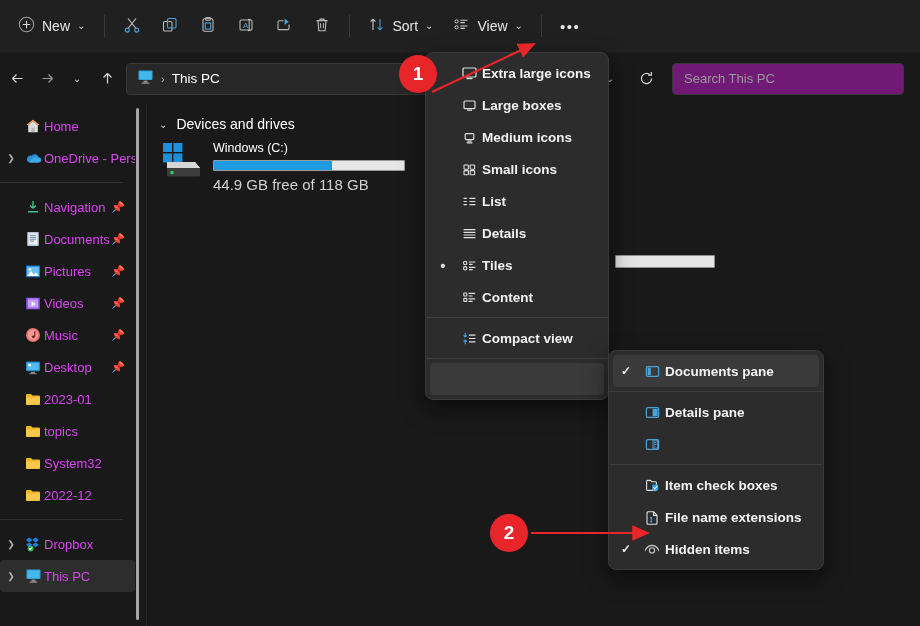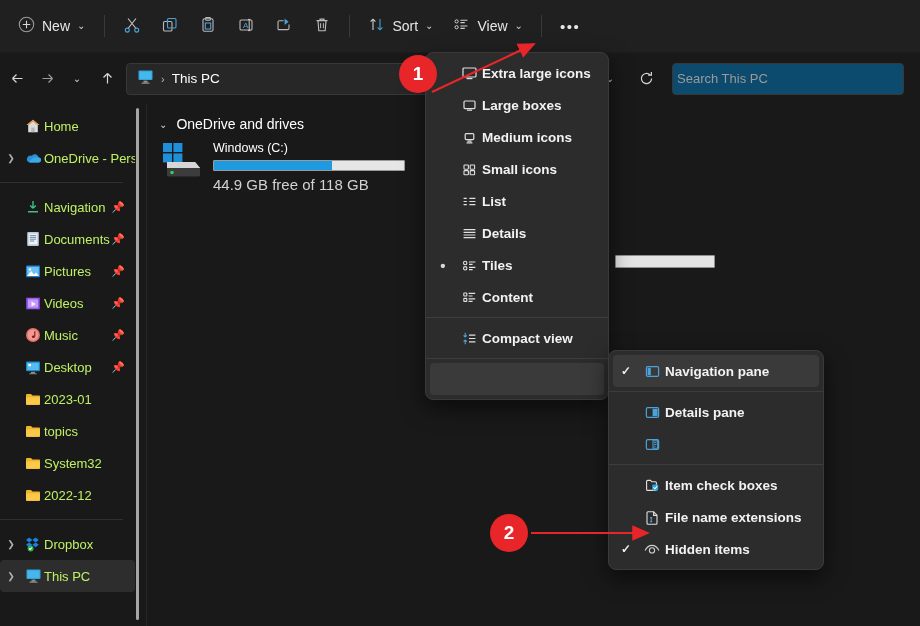--- a/index.html
+++ b/index.html
@@ -46,40 +46,40 @@
     display:flex; align-items:center; padding:0 10px; position:relative;
   }
   .crumb { font-size:13.5px; color:#ffffff; }
   .crumb-sep { font-size:11px; color:#b9b9b9; margin:0 7px; }
   .addr-right {
     width:72px; height:32px; display:flex; align-items:center; justify-content:space-around;
     margin-left:2px;
   }
   .searchbox {
     height:32px; width:232px; margin-left:8px;
-    background:#0c4a6e; border:1px solid #383838; border-radius:4px;
-    display:flex; align-items:center; padding:0 4px;
+    background:#701a75; border:1px solid #383838; border-radius:4px;
+    display:flex; align-items:center; padding:0 11px;
     font-size:13px; color:#9a9a9a;
   }
 
   
   .sidebar {
     position:absolute; left:0; top:104px; width:139px; height:522px;
     background:#191919; overflow:hidden;
   }
   .nav-item {
     position:relative; height:32px; display:flex; align-items:center;
     margin:0 4px 0 0; border-radius:4px; padding-left:0;
   }
   .nav-item.sel { background:#2d2d2d; }
   .nav-exp {
     width:22px; text-align:center; font-size:9px; color:#b0b0b0; flex:0 0 22px;
   }
   .nav-ico { width:22px; flex:0 0 22px; display:flex; align-items:center; justify-content:center; }
-  .nav-label { font-size:13px; color:#bef264; white-space:nowrap; overflow:hidden; }
+  .nav-label { font-size:13px; color:#d946ef; white-space:nowrap; overflow:hidden; }
   .pin { position:absolute; right:10px; font-size:11px; color:#9c9c9c; }
   .nav-div { height:1px; background:#303030; margin:8px 16px 8px 0; }
   .sb-track { position:absolute; left:136px; top:108px; width:3px; height:512px; }
   .sb-thumb { width:3px; height:512px; background:#a6a6a6; border-radius:2px; }
   .sidebar-edge { position:absolute; left:146px; top:104px; width:1px; height:522px; background:#262626; }
 
   
   .content { position:absolute; left:147px; top:104px; width:773px; height:522px; background:#191919; }
   .group-hdr { display:flex; align-items:center; gap:9px; padding:12px 0 0 12px; }
   .group-chev { font-size:10px; color:#cfcfcf; }
@@ -476,21 +476,21 @@
   </div>
 
   <div class="sb-track">
     <div class="sb-thumb"></div>
   </div>
   <div class="sidebar-edge"></div>
 
   <div class="content">
     <div class="group-hdr">
       <span class="group-chev">⌄</span>
-      <span class="group-title">OneDrive and drives</span>
+      <span class="group-title">Devices and drives</span>
     </div>
 
     <div class="tile">
       <span>
         <svg width="44" height="40" viewBox="0 0 44 40">
           <rect x="4" y="3" width="9" height="9" fill="#1e8fd8"></rect>
           <rect x="14.4" y="3" width="9" height="9" fill="#1e8fd8"></rect>
           <rect x="4" y="13.4" width="9" height="9" fill="#1e8fd8"></rect>
           <rect x="14.4" y="13.4" width="9" height="9" fill="#1e8fd8"></rect>
           <path d="M8 22h28l5 6v7H8v-13z" fill="#c9c9c9"></path>
@@ -630,21 +630,21 @@
   <div class="menu" id="show-menu">
 
     <div class="mi hl">
       <span class="mi-check">✓</span>
       <span class="mi-ico">
         <svg width="17" height="15" viewBox="0 0 17 15">
             <rect x="2.4" y="2.6" width="12.2" height="9.8" rx="1.4" fill="none" stroke="#4aa3d8" stroke-width="1.2"></rect>
             <rect x="3.6" y="3.8" width="3.2" height="7.4" fill="#4aa3d8"></rect>
           </svg>
       </span>
-      <span class="mi-label">Navigation pane</span>
+      <span class="mi-label">Documents pane</span>
     </div>
 
     <div class="mdiv"></div>
 
     <div class="mi">
       <span class="mi-check"></span>
       <span class="mi-ico">
         <svg width="17" height="15" viewBox="0 0 17 15">
             <rect x="2.4" y="2.6" width="12.2" height="9.8" rx="1.4" fill="none" stroke="#4aa3d8" stroke-width="1.2"></rect>
             <rect x="8.6" y="3.8" width="5" height="7.4" fill="#4aa3d8"></rect>

